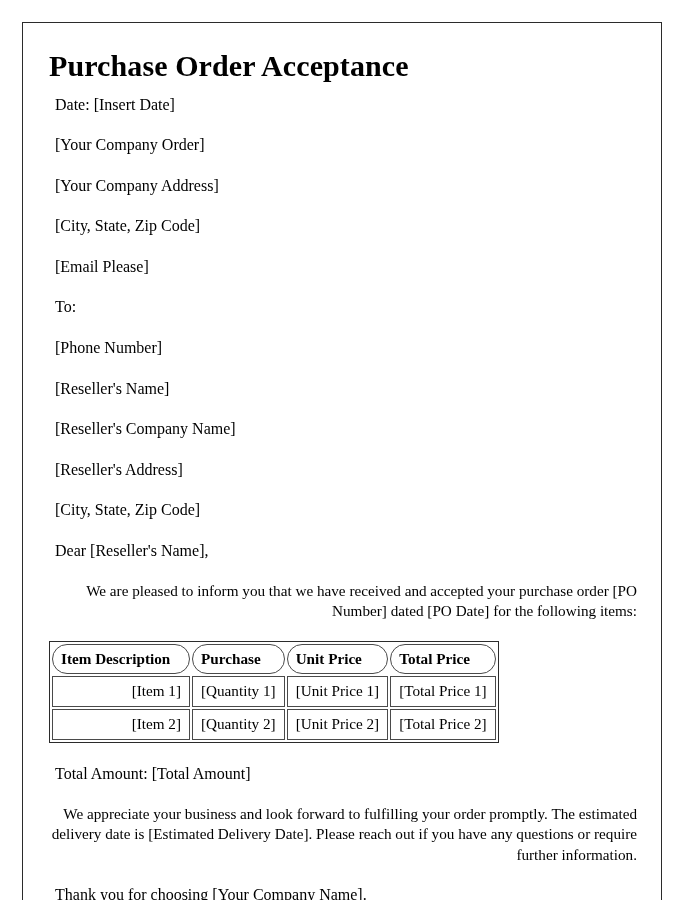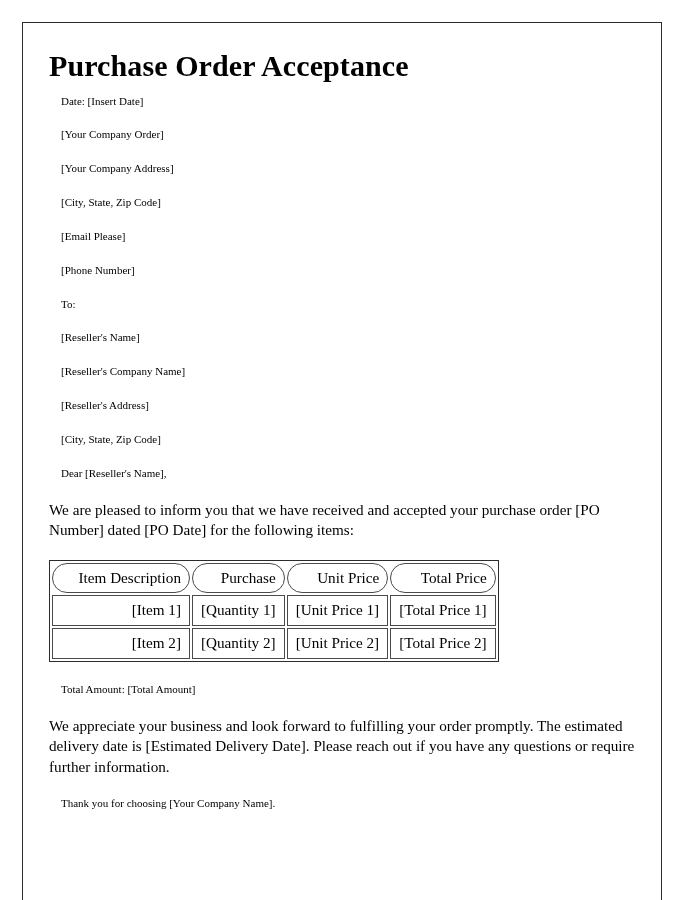--- a/index.html
+++ b/index.html
@@ -35,30 +35,31 @@
   .doc-title {
     font-family: "Liberation Serif", "DejaVu Serif", serif;
     font-size: 30px;
     font-weight: bold;
     line-height: 1.15;
     margin: 0 0 10px 0;
     letter-spacing: 0.1px;
   }
 
   p.line {
-    font-size: 11px;
+    font-size: 16px;
     line-height: 1.35;
-    margin: 0 0 19px 12px;
+    margin: 0 0 19px 6px;
   }
 
   p.para {
     font-size: 15.2px;
     line-height: 1.35;
     margin: 0 0 19px 0;
     max-width: 592px;
+    text-align: right;
   }
 
   
   .po-table-wrap {
     margin: 0 0 20px 0;
   }
   table.po-table {
     border-collapse: separate;
     border-spacing: 2px;
     border: 1px solid #2b2b2b;
@@ -66,22 +67,22 @@
     background: #ffffff;
   }
   table.po-table th,
   table.po-table td {
     border: 1px solid #4a4a4a;
     padding: 4px 8px 5px 8px;
     line-height: 1.3;
     white-space: nowrap;
   }
   table.po-table th {
-    font-weight: normal;
-    text-align: right;
+    font-weight: bold;
+    text-align: left;
     border-radius: 15px;
   }
   table.po-table td {
     text-align: right;
     font-weight: normal;
   }
   table.po-table td.item-cell {
     min-width: 120px;
   }
 </style>
@@ -92,23 +93,23 @@
   <div class="page-inner">
 
     <h1 class="doc-title">Purchase Order Acceptance</h1>
 
     <p class="line">Date: [Insert Date]</p>
 
     <p class="line">[Your Company Order]</p>
     <p class="line">[Your Company Address]</p>
     <p class="line">[City, State, Zip Code]</p>
     <p class="line">[Email Please]</p>
+    <p class="line">To:</p>
+
     <p class="line">[Phone Number]</p>
-
-    <p class="line">To:</p>
     <p class="line">[Reseller's Name]</p>
     <p class="line">[Reseller's Company Name]</p>
     <p class="line">[Reseller's Address]</p>
     <p class="line">[City, State, Zip Code]</p>
 
     <p class="line">Dear [Reseller's Name],</p>
 
     <p class="para">We are pleased to inform you that we have received and accepted your purchase order [PO Number] dated [PO Date] for the following items:</p>
 
     <div class="po-table-wrap">

